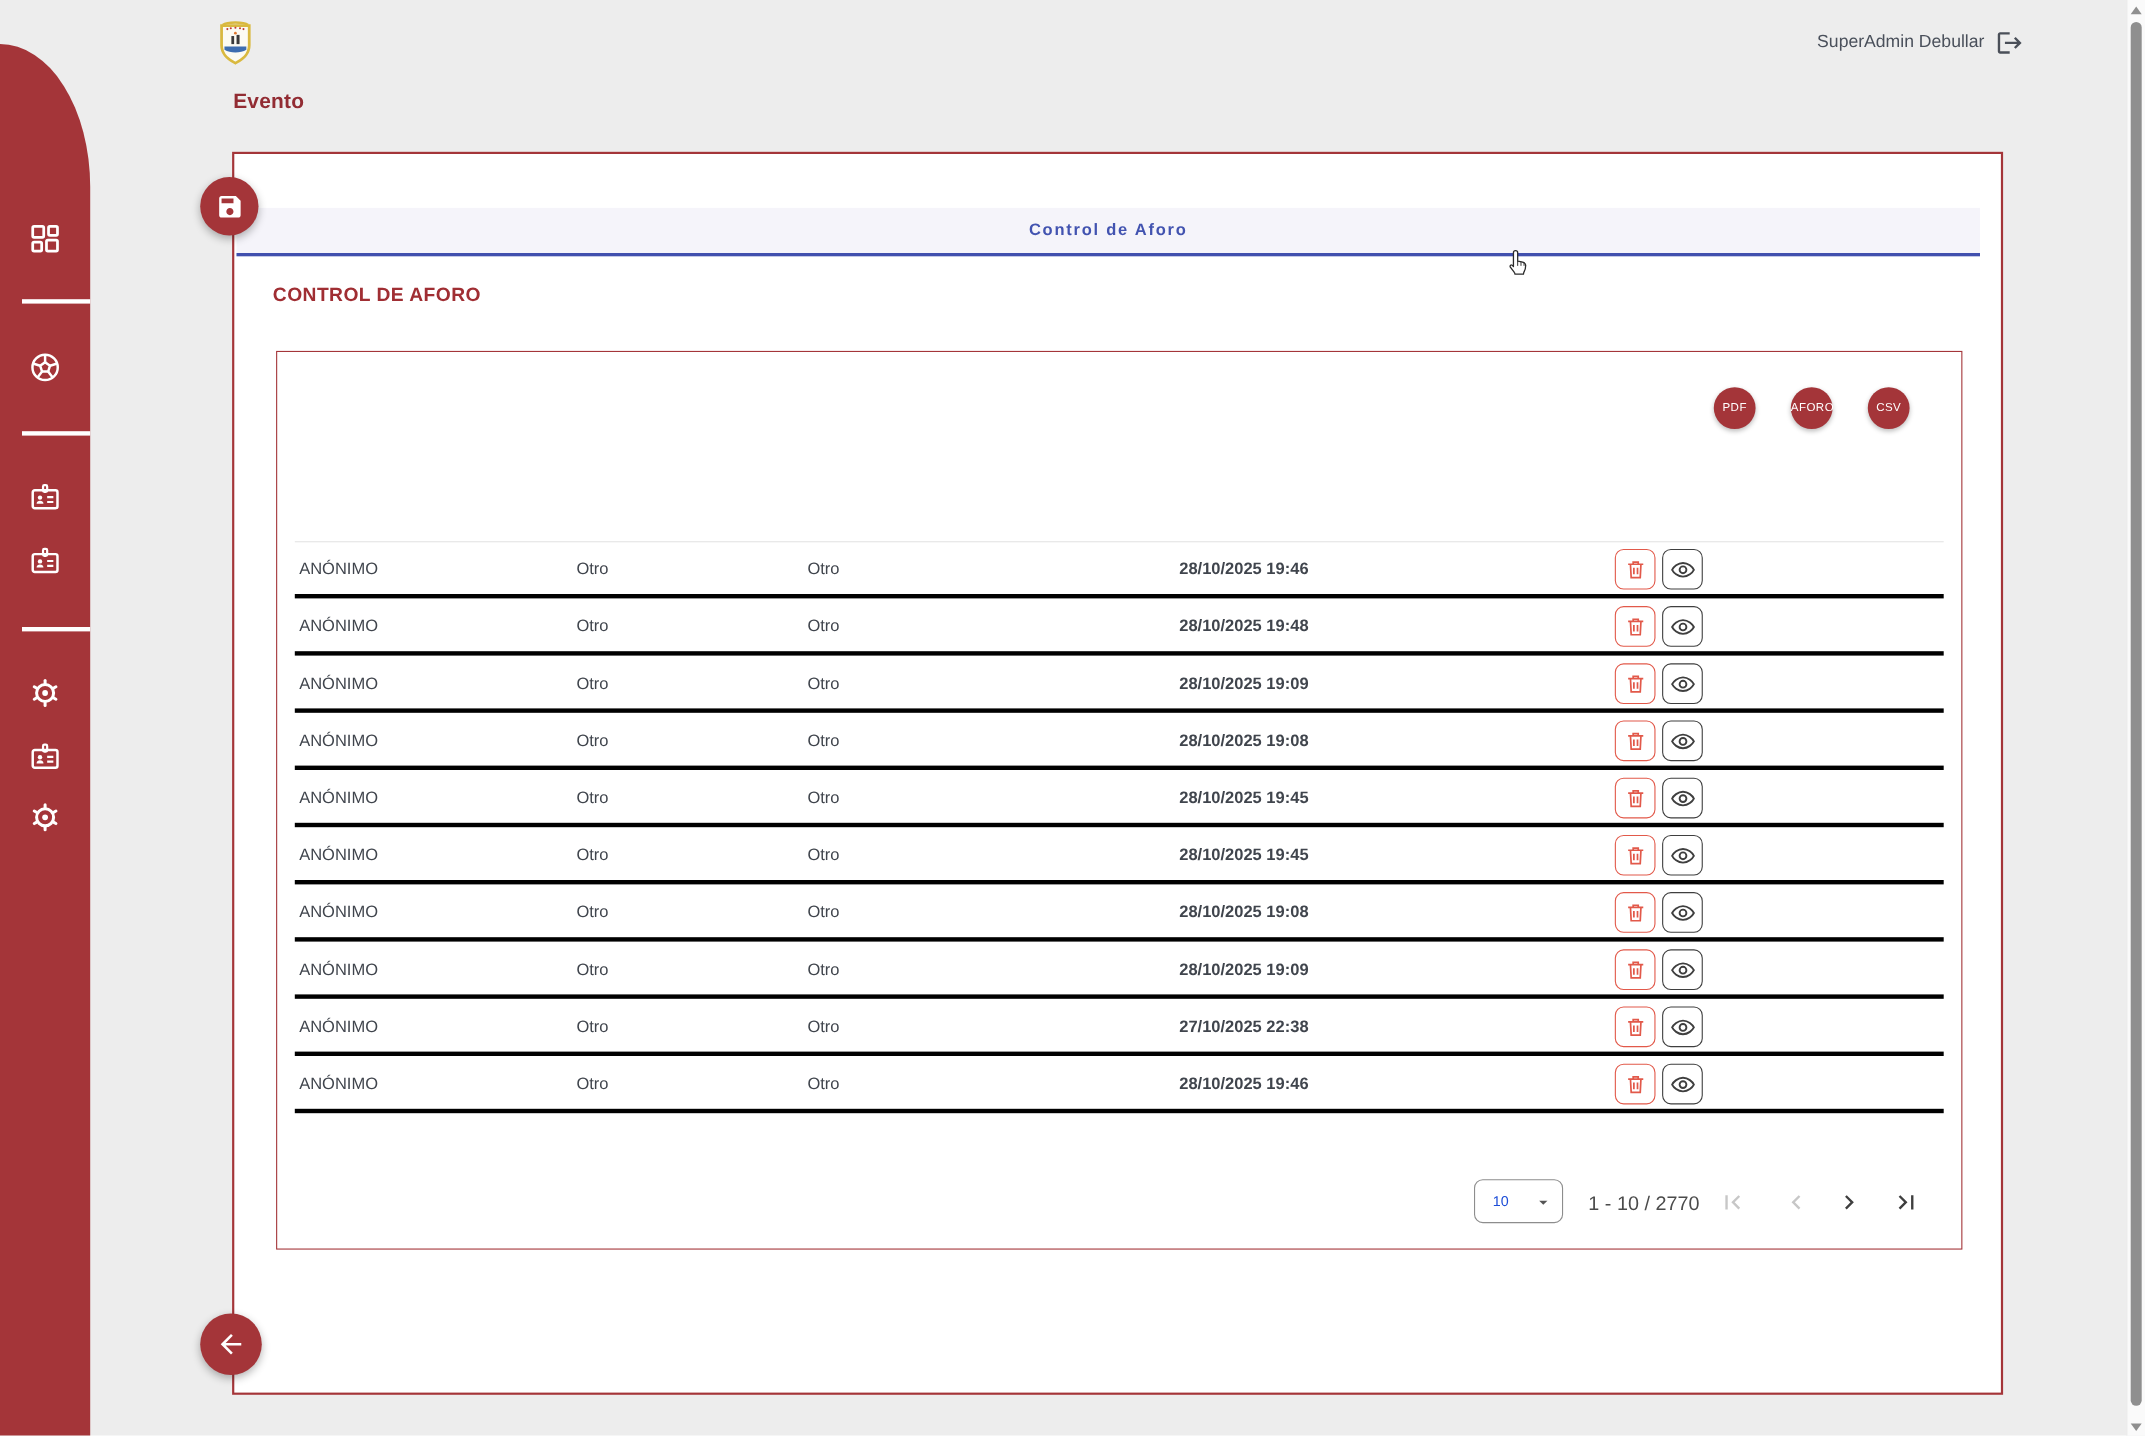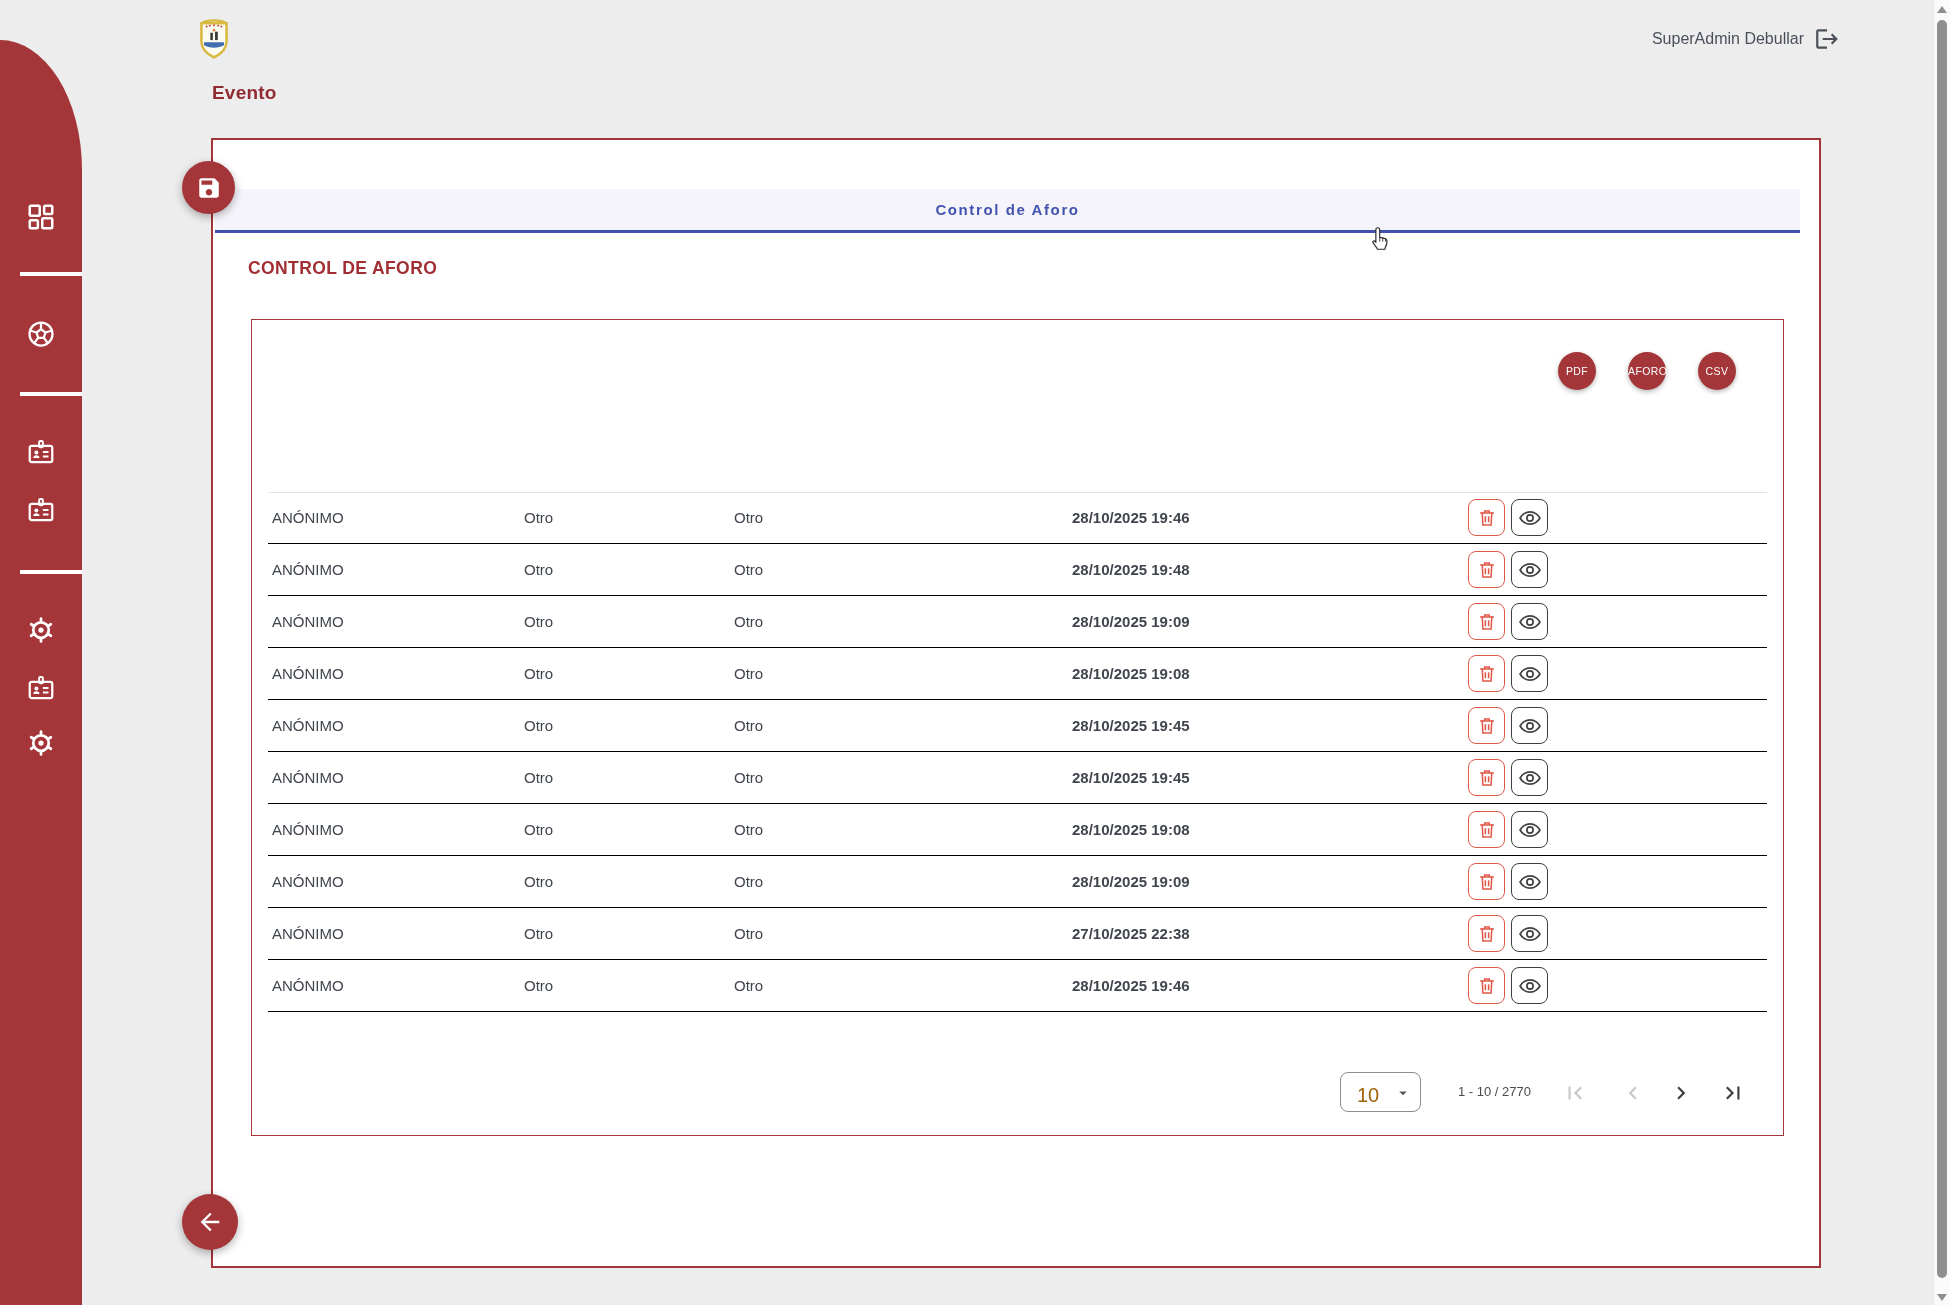--- a/index.html
+++ b/index.html
@@ -73,42 +73,42 @@
   .thead { position:absolute; left:0; top:122px; right:0; height:50px; }
   .thead span {
     position:absolute; top:14px; font-size:15px; font-weight:700; color:#2A2D33;
   }
   .h-nombre { left:20px; }  .h-tipo { left:272px; }
   .h-abono  { left:482px; } .h-fecha { left:820px; }
   .sort-arrow { color:#74787E; font-weight:400; font-size:14px; padding-left:6px; }
   .thead-divider { position:absolute; left:16px; right:16px; top:172px; height:1px; background:#E4E4E4; }
 
   .tbody { position:absolute; left:0; top:172px; right:0; }
-  .trow { position:relative; height:52px; border-bottom:1px solid #000000; margin:0 16px; }
+  .trow { position:relative; height:52px; border-bottom:4px solid #000000; margin:0 16px; }
   .cell { position:absolute; top:17px; font-size:15px; color:#40454D; }
   .c-nombre { left:4px; }  .c-tipo { left:256px; }
   .c-abono  { left:466px; } .c-fecha { left:804px;font-weight:bold; }
   .row-btn {
     position:absolute; top:7px; width:37px; height:37px; border-radius:8px;
     background:#FFFFFF; cursor:pointer; padding:0;
   }
   .btn-delete { left:1200px; border:1.5px solid #E2594A; }
   .btn-view   { left:1243px; border:1.5px solid #3F3F3F; }
   .row-btn svg { display:block; margin:auto; }
 
   
   .pagesize {
     position:absolute; left:1088px; top:752px; width:81px; height:40px;
     border:1px solid #8D8D8D; border-radius:8px; background:#FFFFFF; cursor:pointer;
   }
-  .pagesize .val { position:absolute; left:16px; top:11px; font-size:20px; color:#a16207; }
+  .pagesize .val { position:absolute; left:16px; top:11px; font-size:13px; color:#1d4ed8; }
   .pagesize svg { position:absolute; right:8px; top:11px; }
   .range-label {
     position:absolute; left:1175px; top:764px; width:135px; text-align:center;
-    font-size:13px; color:#4B4B4B;
+    font-size:18px; color:#4B4B4B;
   }
   .pager-btn {
     position:absolute; top:760px; width:28px; height:28px;
     background:none; border:none; cursor:pointer; padding:0;
   }
   .pg-first { left:1309px; } .pg-prev { left:1367px; }
   .pg-next  { left:1415px; } .pg-last { left:1467px; }
   .pager-btn.disabled { cursor:default; }
 
   

